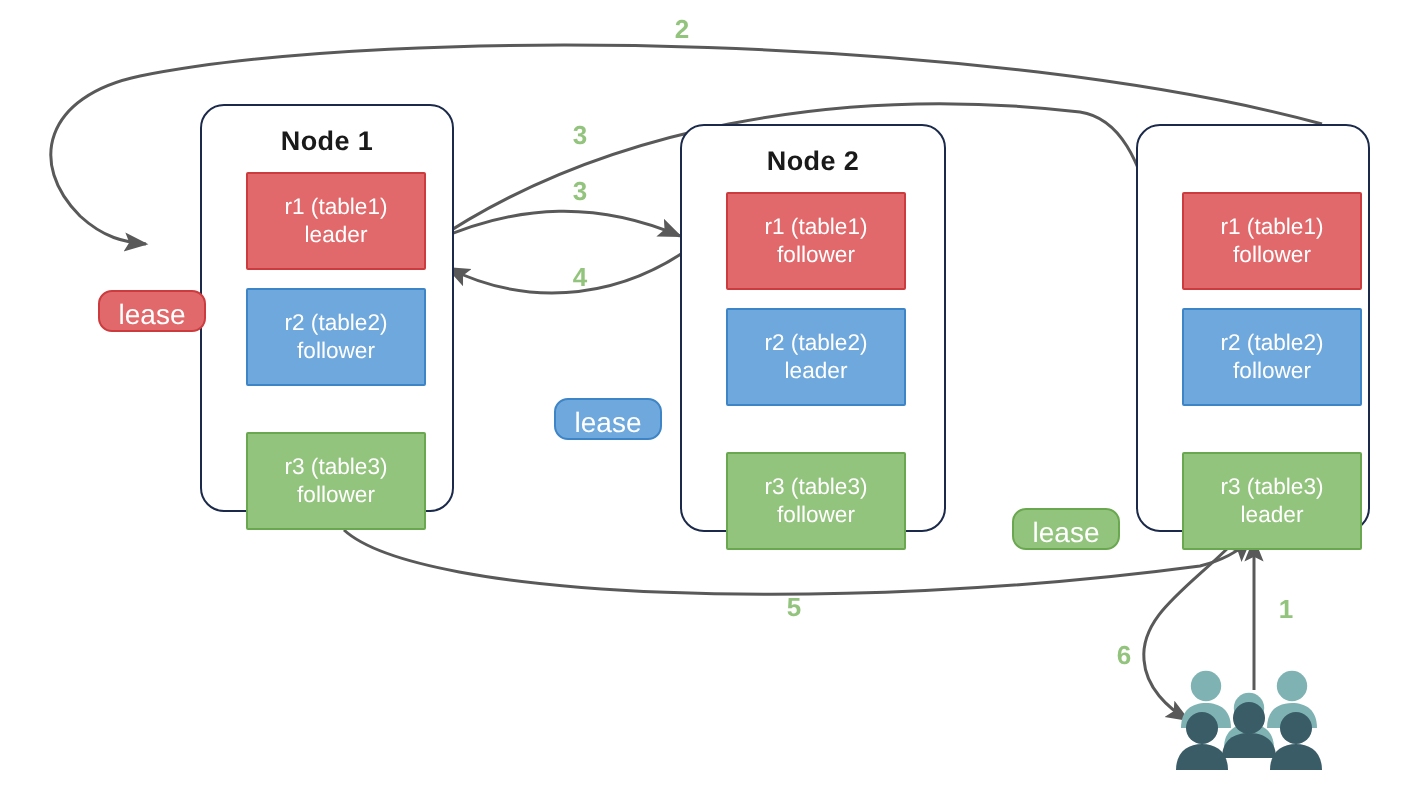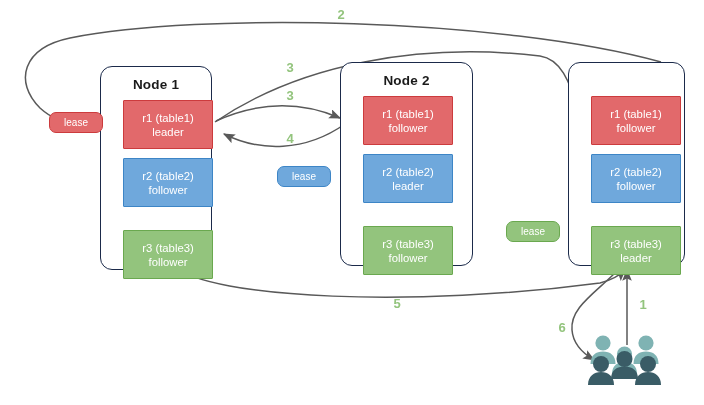--- a/index.html
+++ b/index.html
@@ -58,24 +58,25 @@
   }
   .replica .rl { display: block; }
   .rep-red   { background: #e2696b; border: 1.4px solid #cc3b3d; }
   .rep-blue  { background: #6fa8dc; border: 1.4px solid #3d85c6; }
   .rep-green { background: #93c47d; border: 1.4px solid #6aa84f; margin-top: 14px; }
   .lease {
     position: absolute;
     box-sizing: border-box;
     border-radius: 7px;
     display: flex;
-    align-items: center;
+    align-items: flex-end;
     justify-content: center;
     color: #ffffff;
-    font-size: 10px;
+    font-size: 14px;
+    margin-top: 33px;
   }
   .lease-red   { background: #e2696b; border: 1.4px solid #cc3b3d; }
   .lease-blue  { background: #6fa8dc; border: 1.4px solid #3d85c6; }
   .lease-green { background: #93c47d; border: 1.4px solid #6aa84f; }
   .step-label {
     position: absolute;
     color: #93c47d;
     font-size: 13px;
     font-weight: bold;
     text-align: center;
@@ -105,21 +106,21 @@
 
     <path d="M 216,121 C 260,101 300,101 340,118" fill="none" stroke="#595959" stroke-width="1.5" marker-end="url(#ah)"></path>
 
     <path d="M 345,124 C 305,152 260,152 224,134" fill="none" stroke="#595959" stroke-width="1.5" marker-end="url(#ah)"></path>
 
     <path d="M 172,265 C 210,300 420,307 600,283 C 612,280 620,275 625,270" fill="none" stroke="#595959" stroke-width="1.5" marker-end="url(#ah)"></path>
 
     <path d="M 616,272 C 594,294 570,308 572,330 C 573,344 584,354 594,360" fill="none" stroke="#595959" stroke-width="1.5" marker-end="url(#ah)"></path>
   </svg>
 
-  <div class="node-box" style="left:100px; top:66px; width:112px; height:204px;">
+  <div class="node-box" style="left:100px; top:52px; width:127px; height:204px;">
     <div class="node-title">Node 1</div>
     <div class="replica rep-red" style="left:22px; top:33px; width:90px; height:49px;">
       <span class="rl">r1 (table1)</span>
       <span class="rl">leader</span>
     </div>
     <div class="replica rep-blue" style="left:22px; top:91px; width:90px; height:49px;">
       <span class="rl">r2 (table2)</span>
       <span class="rl">follower</span>
     </div>
     <div class="replica rep-green" style="left:22px; top:149px; width:90px; height:49px;">

